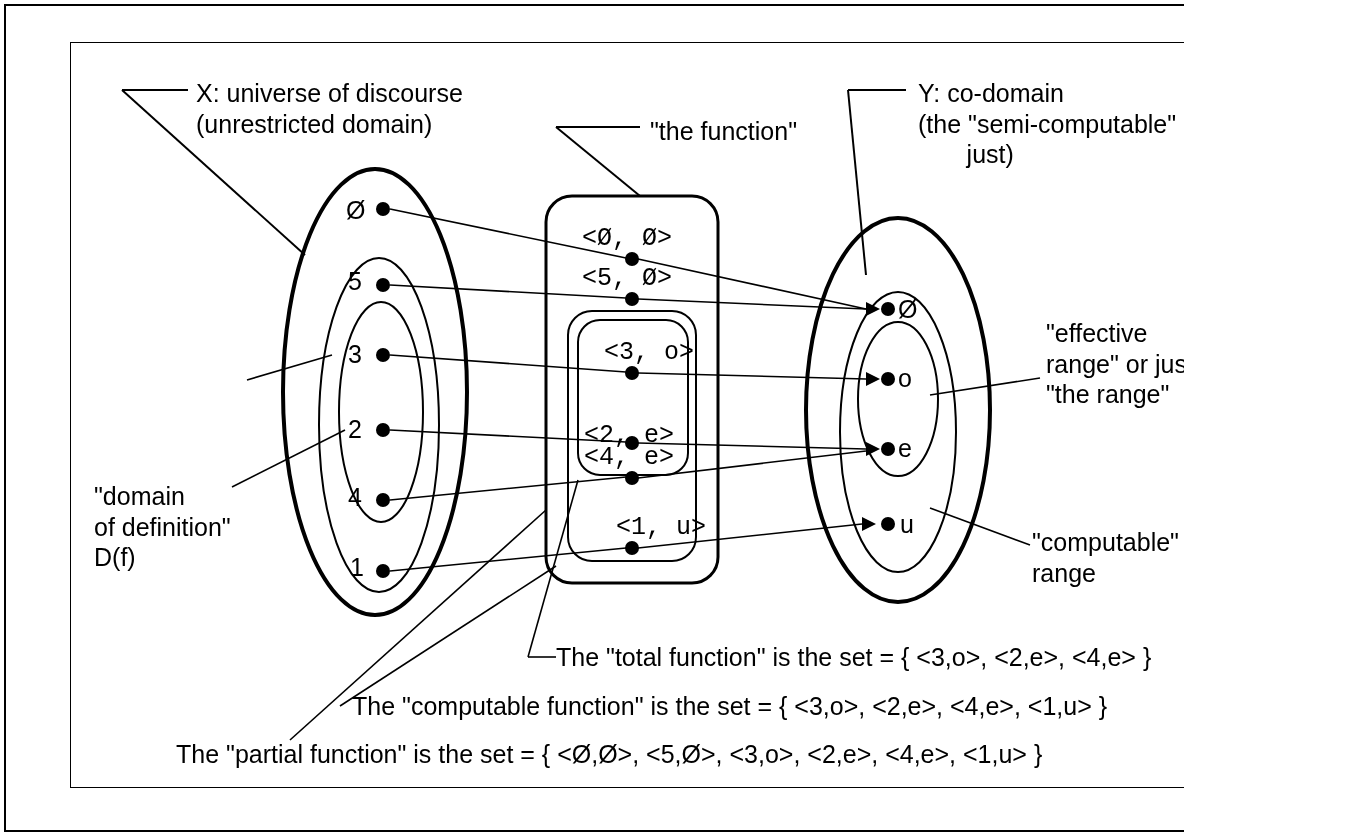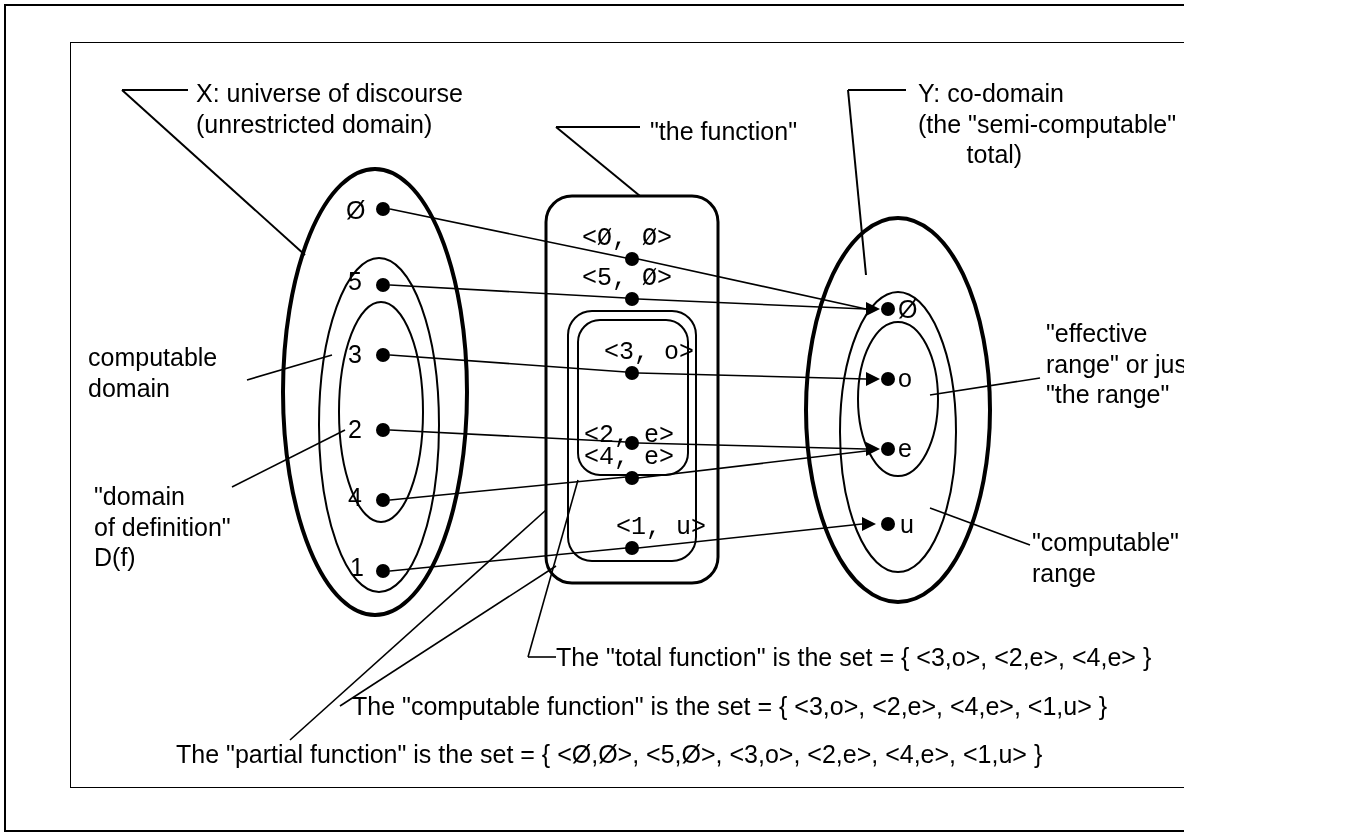--- a/index.html
+++ b/index.html
@@ -155,24 +155,22 @@
     <line x1="290" y1="740" x2="546" y2="510" stroke="#000" stroke-width="1.6"></line>
   </svg>
 
   <div class="lbl" style="left:196px; top:78px;">X: universe of discourse
 (unrestricted domain)</div>
 
   <div class="lbl" style="left:650px; top:116px;">"the function"</div>
 
   <div class="lbl" style="left:918px; top:78px;">Y: co-domain
 (the "semi-computable"
-       total)</div>
-
-  <div class="lbl" style="left:88px; top:342px;">computable
-domain</div>
+       just)</div>
+
 
   <div class="lbl" style="left:94px; top:481px;">"domain
 of definition"
 D(f)</div>
 
   <div class="lbl" style="left:1046px; top:318px;">"effective
 range" or just
 "the range"</div>
 
   <div class="lbl" style="left:1032px; top:527px;">"computable"

